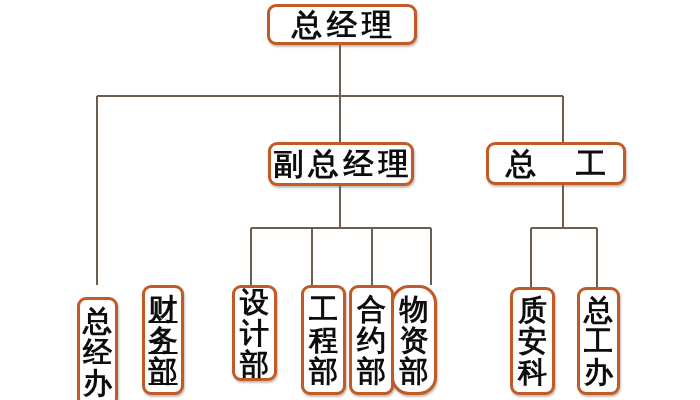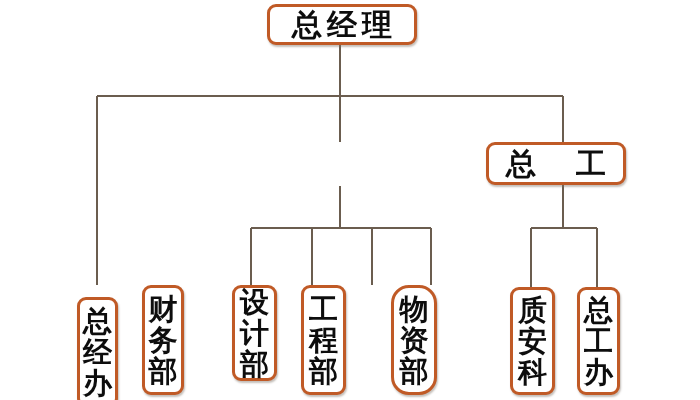--- a/index.html
+++ b/index.html
@@ -47,21 +47,21 @@
     line-height: 31px;
     width: 100%;
     text-align: center;
     word-break: break-all;
   }
   
   #n-gm   { left: 267px; top: 4px;   width: 150px; height: 41px; justify-content: center;  }
   #n-dgm  { left: 268px; top: 142px; width: 146px; height: 44px;  }
   #n-ce   { left: 486px; top: 142px; width: 140px; height: 43px; text-align: center;  }
   #n-gmo  { left: 77px;  top: 285px; width: 41px;  height: 110px; margin-top: 12px; }
-  #n-fin  { left: 142px; top: 285px; width: 42px;  height: 110px; }
+  #n-fin  { left: 142px; top: 285px; width: 42px;  height: 110px; text-decoration: underline; }
   #n-des  { left: 232px; top: 285px; width: 45px;  height: 96px; }
   #n-eng  { left: 291px; top: 285px; width: 45px;  height: 110px; margin-left: 10px; }
   #n-con  { left: 349px; top: 285px; width: 45px;  height: 110px; }
   #n-mat  { left: 391px; top: 285px; width: 46px;  height: 110px; border-radius: 18px; }
   #n-qa   { left: 510px; top: 287px; width: 45px;  height: 108px; }
   #n-ceo  { left: 577px; top: 287px; width: 43px;  height: 108px; }
 </style>
 </head>
 <body>
 
@@ -81,20 +81,23 @@
              M563 185 V228
              M531 228 H597
              M531 228 V287
              M597 228 V287" fill="none" stroke="#6b5d4f" stroke-width="2"></path>
   </svg>
 
   <div class="node h" id="n-gm">
     <span class="lbl">总经理</span>
   </div>
 
+  <div class="node h" id="n-dgm">
+    <span class="lbl">副总经理</span>
+  </div>
 
   <div class="node h" id="n-ce">
     <span class="lbl">总　工</span>
   </div>
 
   <div class="node v" id="n-gmo">
     <span class="lbl">总经办</span>
   </div>
 
   <div class="node v" id="n-fin">
@@ -102,20 +105,23 @@
   </div>
 
   <div class="node v" id="n-des">
     <span class="lbl">设计部</span>
   </div>
 
   <div class="node v" id="n-eng">
     <span class="lbl">工程部</span>
   </div>
 
+  <div class="node v" id="n-con">
+    <span class="lbl">合约部</span>
+  </div>
 
   <div class="node v" id="n-mat">
     <span class="lbl">物资部</span>
   </div>
 
   <div class="node v" id="n-ceo">
     <span class="lbl">总工办</span>
   </div>
 
   <div class="node v" id="n-qa">

